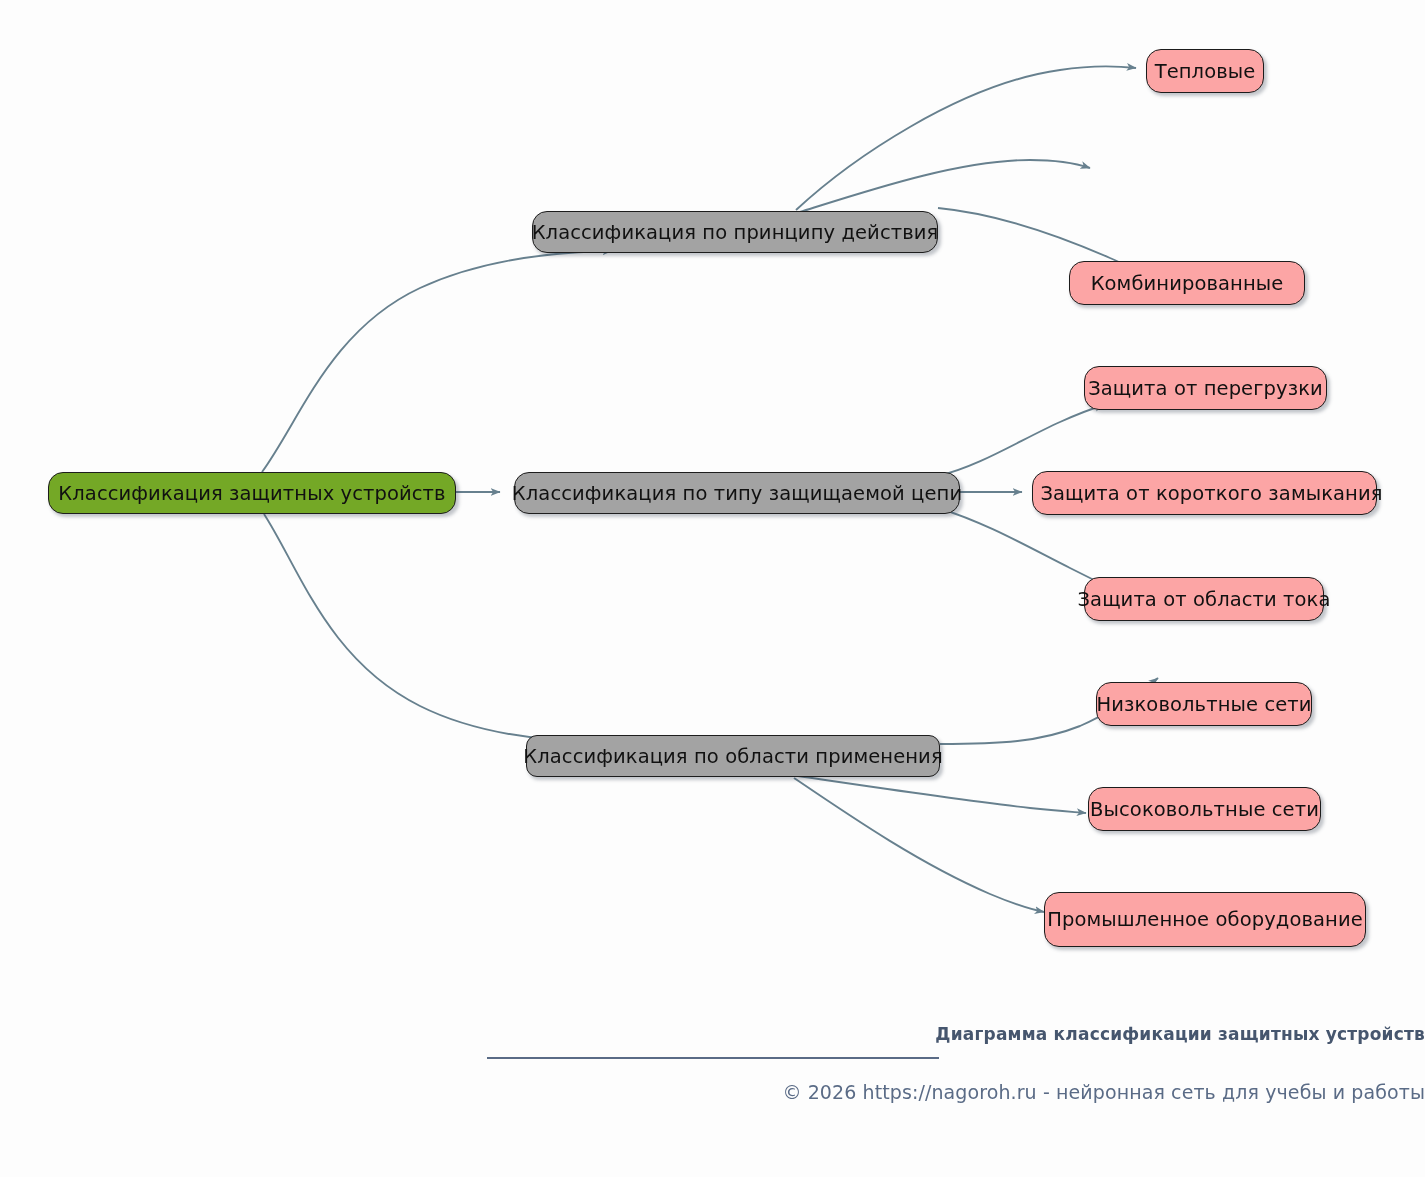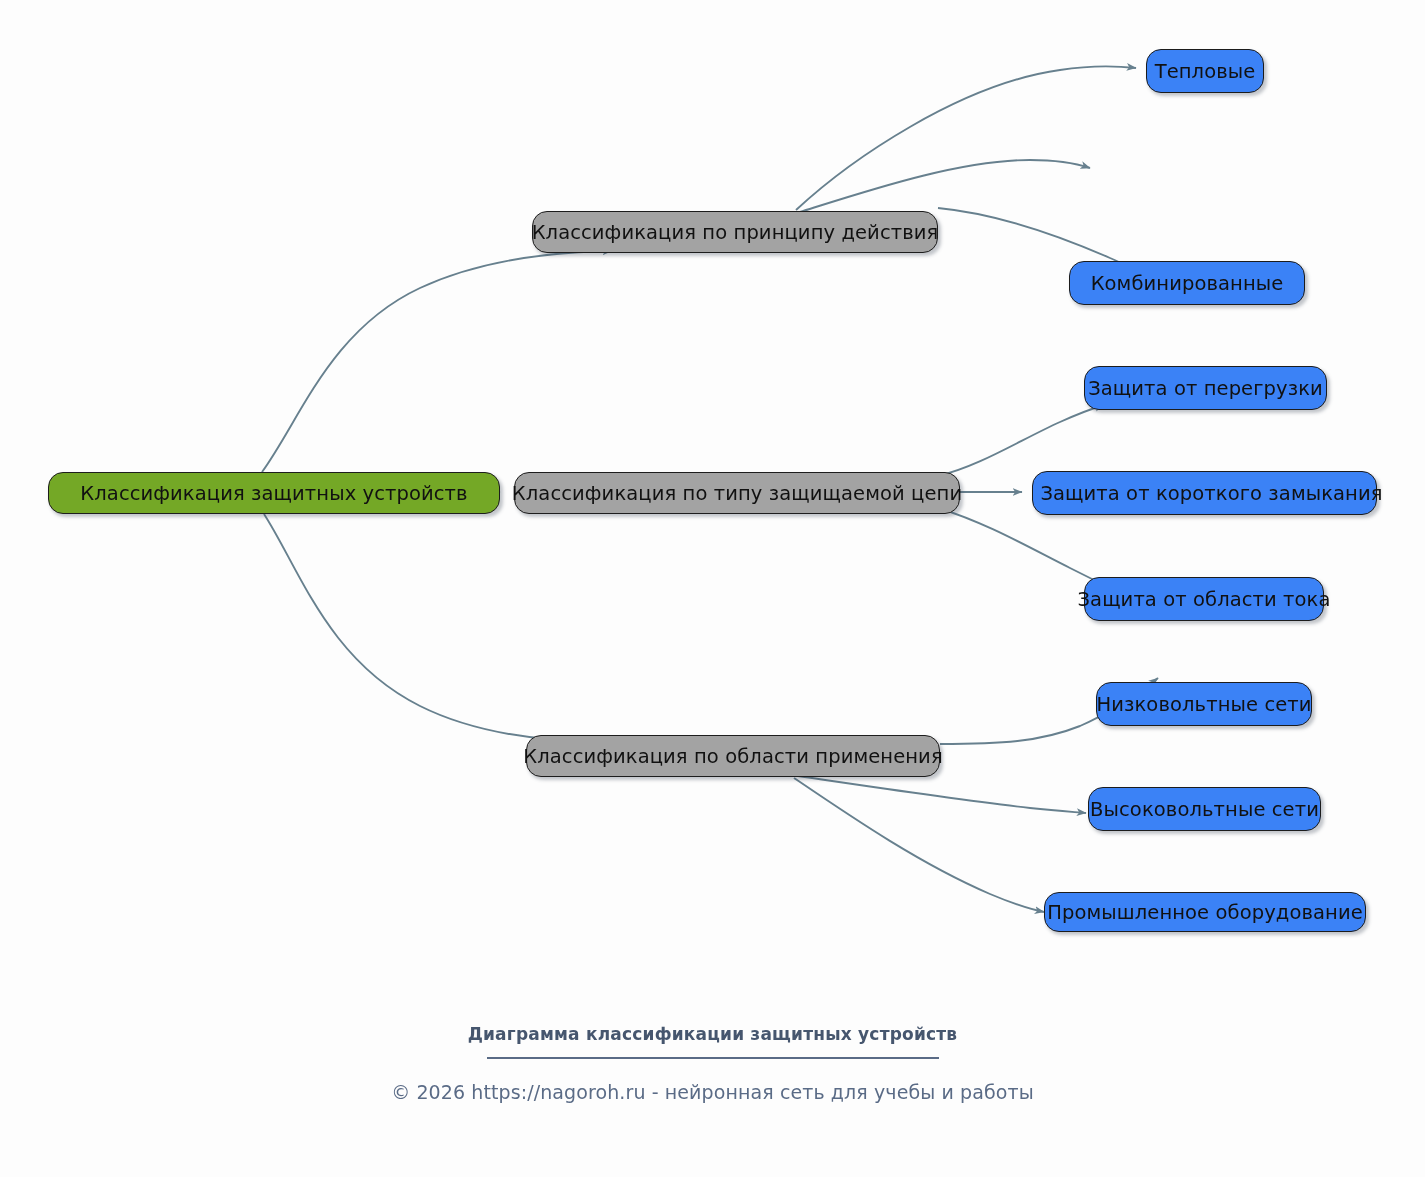--- a/index.html
+++ b/index.html
@@ -45,28 +45,28 @@
     background: #74a826;
     border-color: #1d1d1d;
     border-radius: 15px;
   }
   .node.branch {
     background: #a3a3a3;
     border-color: #1d1d1d;
     border-radius: 15px;
   }
   .node.leaf {
-    background: #3b82f6;
+    background: #fca5a5;
     border-radius: 15px;
   }
   #footer {
     position: absolute;
     left: 0;
     width: 1425px;
-    text-align: center;
+    text-align: right;
   }
   #diagram-title {
     font-size: 17px;
     font-weight: bold;
     color: #46566e;
     letter-spacing: 0.2px;
   }
   #title-rule {
     width: 452px;
     height: 0;
@@ -104,21 +104,21 @@
       <path d="M938,476 C980,466 1020,440 1060,422 C1080,413 1094,408 1104,405"></path>
       <path d="M960,492 C985,492 1002,492 1022,492"></path>
       <path d="M938,508 C985,522 1030,548 1070,568 C1090,578 1102,584 1110,588"></path>
 
       <path d="M940,744 C1000,744 1040,742 1080,726 C1112,712 1140,692 1158,678"></path>
       <path d="M798,776 C880,788 960,800 1030,808 C1058,811 1075,812 1086,813"></path>
       <path d="M794,778 C850,816 920,864 990,894 C1016,905 1034,910 1044,912"></path>
     </g>
   </svg>
 
-  <div class="node root" style="left:48px; top:472px; width:452px; height:42px;">
+  <div class="node root" style="left:48px; top:472px; width:408px; height:42px;">
     <span>Классификация защитных устройств</span>
   </div>
 
   <div class="node branch" style="left:532px; top:211px; width:406px; height:42px;">
     <span>Классификация по принципу действия</span>
   </div>
 
   <div class="node leaf" style="left:1146px; top:49px; width:118px; height:44px;">
     <span>Тепловые</span>
   </div>
@@ -137,33 +137,33 @@
   </div>
 
   <div class="node leaf" style="left:1032px; top:471px; width:345px; height:44px;padding-left:28px;">
     <span>Защита от короткого замыкания</span>
   </div>
 
   <div class="node leaf" style="left:1084px; top:577px; width:240px; height:44px;">
     <span>Защита от области тока</span>
   </div>
 
-  <div class="node branch" style="left:526px; top:735px; width:414px; height:42px;">
+  <div class="node branch" style="left:526px; top:735px; width:414px; height:42px;border-radius:11px;">
     <span>Классификация по области применения</span>
   </div>
 
   <div class="node leaf" style="left:1096px; top:682px; width:216px; height:44px;">
     <span>Низковольтные сети</span>
   </div>
 
   <div class="node leaf" style="left:1088px; top:787px; width:233px; height:44px;">
     <span>Высоковольтные сети</span>
   </div>
 
-  <div class="node leaf" style="left:1044px; top:892px; width:322px; height:40px;">
+  <div class="node leaf" style="left:1044px; top:892px; width:322px; height:55px;">
     <span>Промышленное оборудование</span>
   </div>
 
   <div id="footer" style="top:1024px;">
     <div id="diagram-title">Диаграмма классификации защитных устройств</div>
     <div id="title-rule"></div>
     <div id="copyright">© 2026 https://nagoroh.ru - нейронная сеть для учебы и работы</div>
   </div>
 
 </div>

